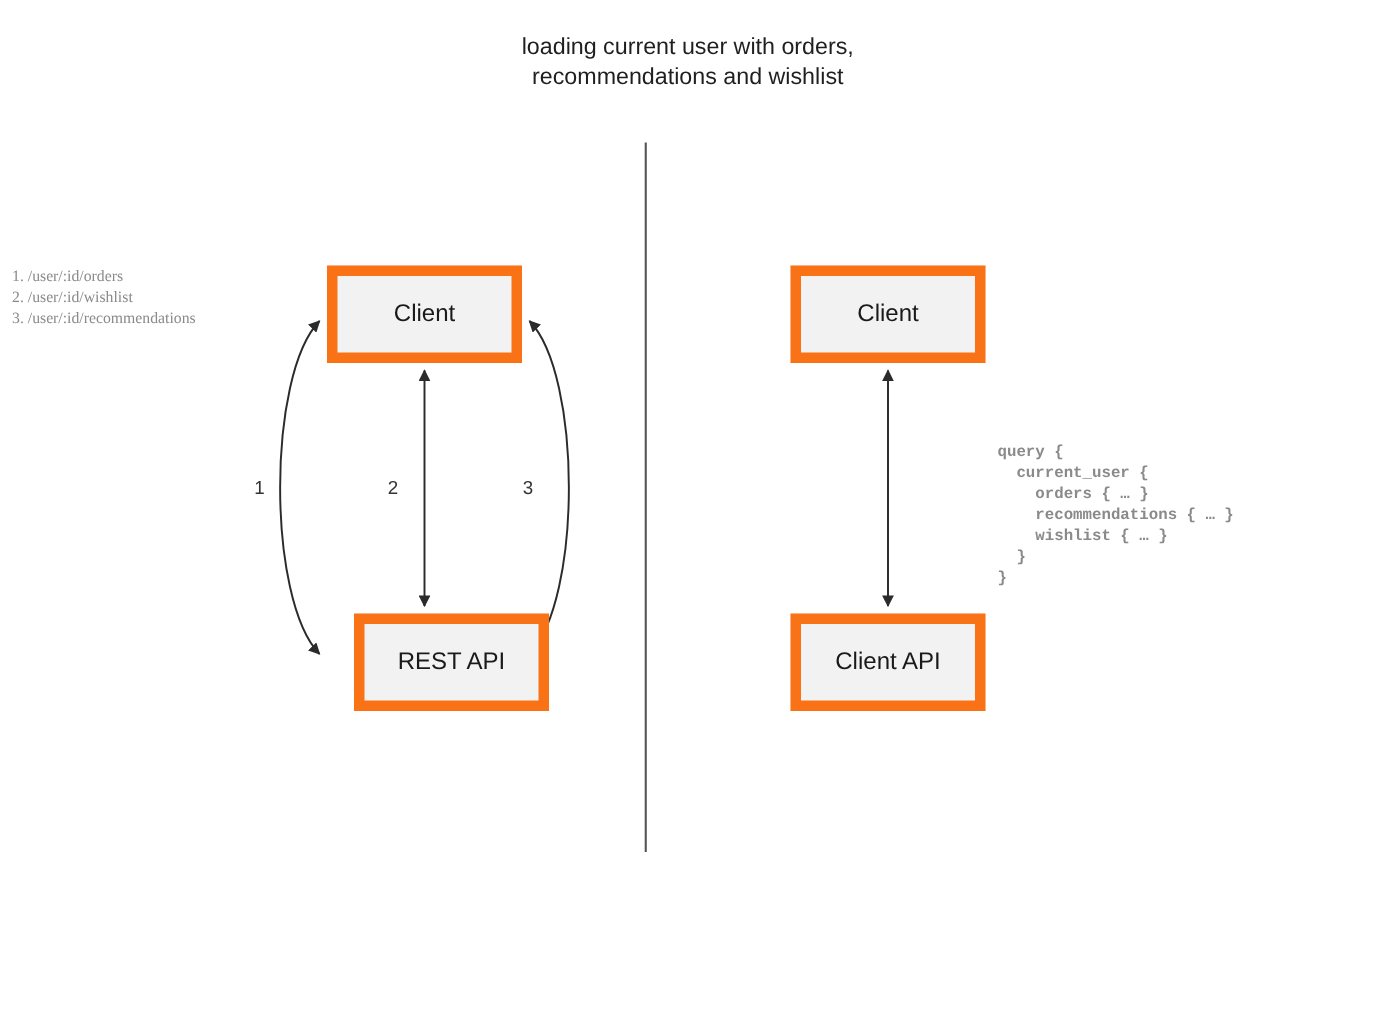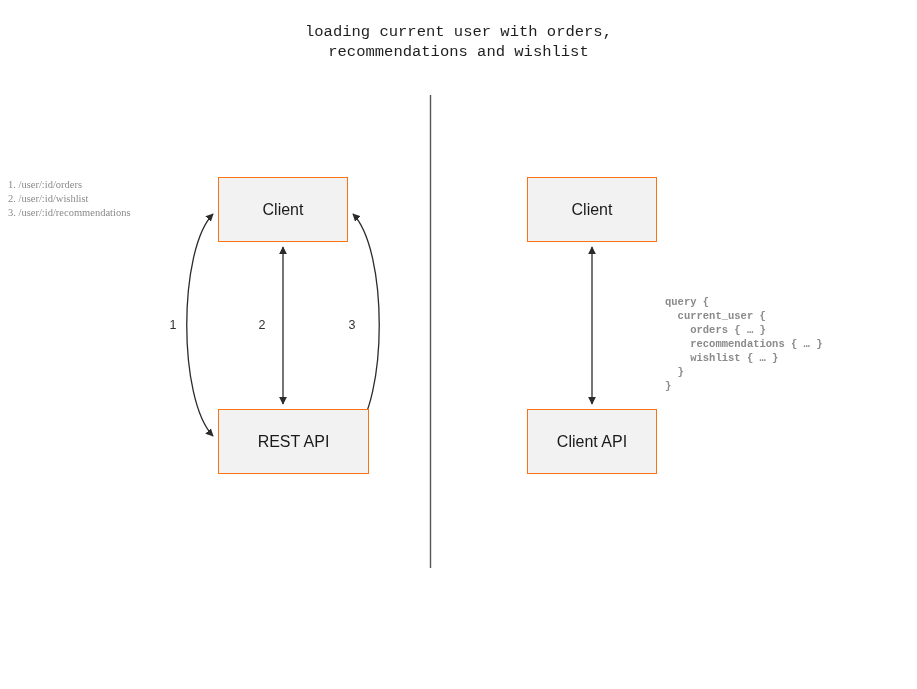--- a/index.html
+++ b/index.html
@@ -24,37 +24,37 @@
   }
   .title {
     position: absolute;
     left: 0;
     top: 22px;
     width: 917px;
     text-align: center;
     font-size: 15.5px;
     line-height: 20px;
     color: #1f1f1f;
-    font-family: Liberation Mono, monospace;
+    font-family: Liberation Sans, sans-serif;
     white-space: pre-line;
   }
   .node-box {
     position: absolute;
     background: #f2f2f2;
-    border: 1px solid #f97316;
+    border: 7px solid #f97316;
     box-sizing: border-box;
     display: flex;
     align-items: center;
     justify-content: center;
     font-size: 16px;
     color: #1a1a1a;
     font-family: "Liberation Sans", sans-serif;
   }
   #node-client-rest  { left: 218px; top: 177px; width: 130px; height: 65px; }
-  #node-rest-api     { left: 218px; top: 409px; width: 151px; height: 65px; }
+  #node-rest-api     { left: 236px; top: 409px; width: 130px; height: 65px; }
   #node-client-gql   { left: 527px; top: 177px; width: 130px; height: 65px; }
   #node-graphql-api  { left: 527px; top: 409px; width: 130px; height: 65px; }
 
   .edge-label {
     position: absolute;
     font-size: 12.5px;
     color: #333333;
     font-family: "Liberation Sans", sans-serif;
     text-align: center;
     width: 20px;

